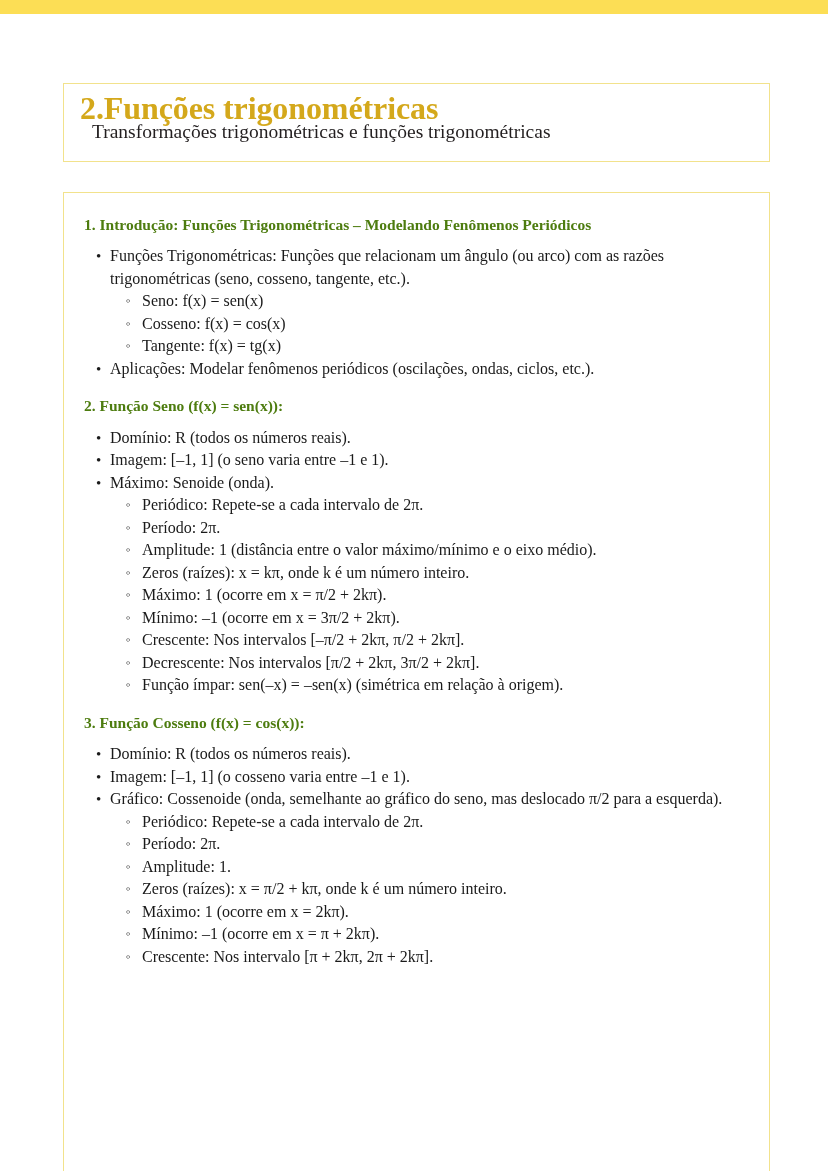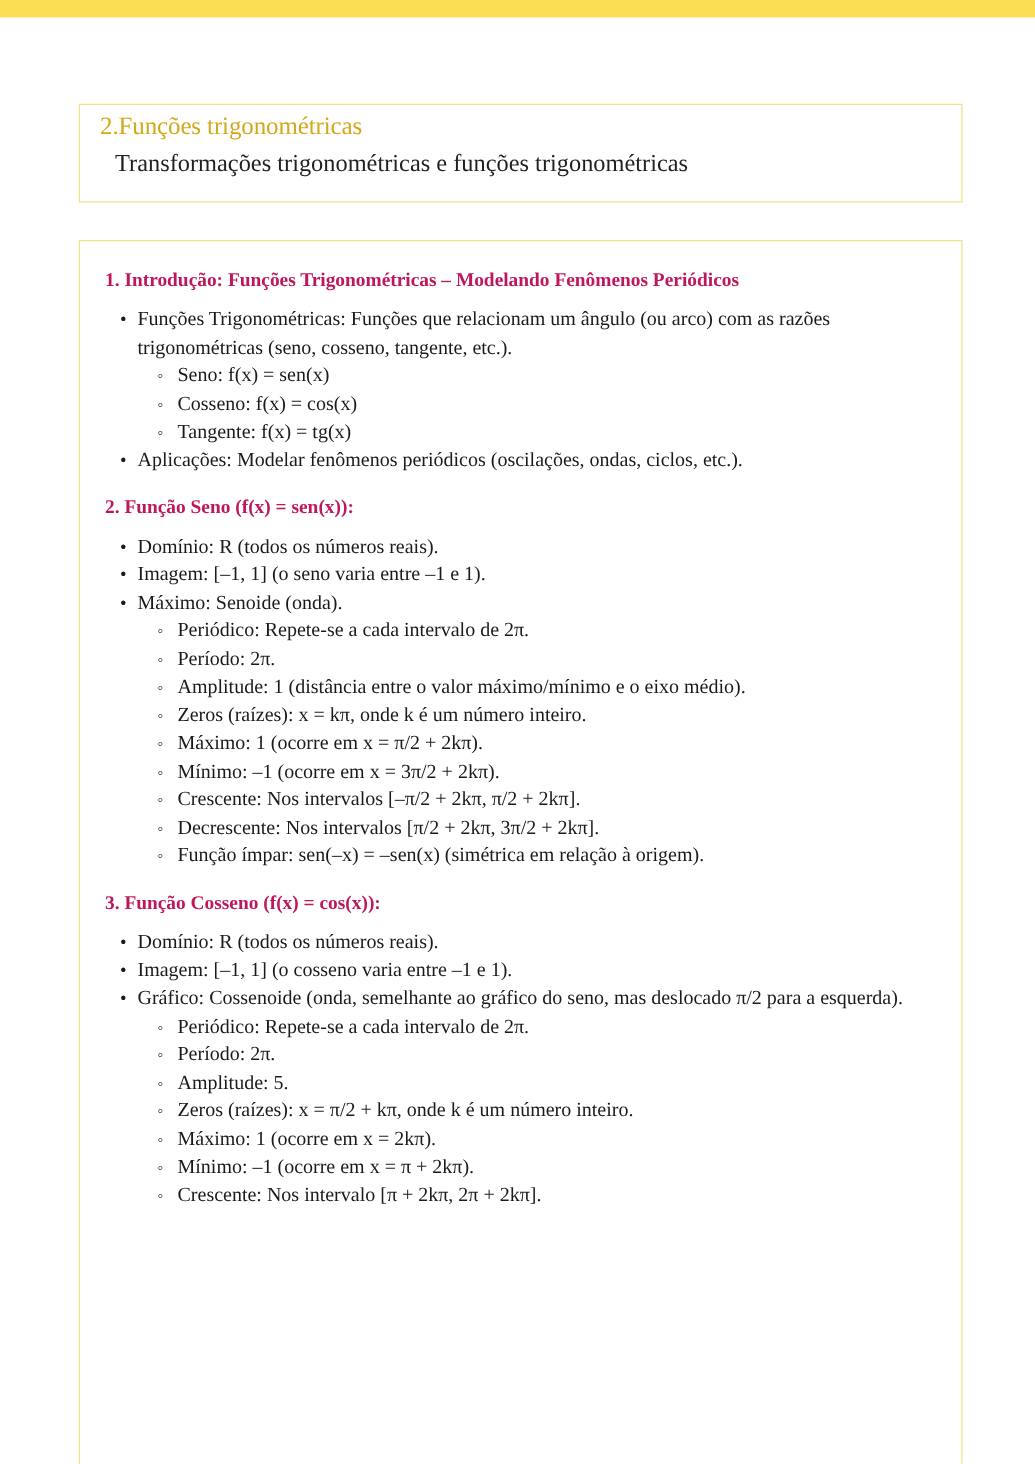--- a/index.html
+++ b/index.html
@@ -34,22 +34,22 @@
     width: 707px;
     height: 79px;
     box-sizing: border-box;
     border: 1px solid #f2e28c;
     background: #ffffff;
   }
   #doc-title {
     position: absolute;
     left: 16px;
     top: 6px;
-    font-size: 20px;
-    font-weight: normal;
+    font-size: 32px;
+    font-weight: bold;
     color: #d4a81b;
     letter-spacing: -0.1px;
     white-space: nowrap;
   }
   #doc-subtitle {
     position: absolute;
     left: 28px;
     top: 37px;
     font-size: 19.5px;
     font-weight: normal;
@@ -70,21 +70,21 @@
     background: #ffffff;
   }
   #content-inner {
     padding: 22px 26px 0 20px;
   }
 
   h2.section-heading {
     margin: 0;
     font-size: 15.5px;
     font-weight: bold;
-    color: #be185d;
+    color: #4d7c0f;
     line-height: 1.25;
   }
 
   ul.lvl1 {
     margin: 0;
     padding: 0 0 0 26px;
     list-style: none;
   }
   ul.lvl1 > li.bullet1 {
     position: relative;
@@ -225,21 +225,21 @@
           <li class="bullet1">
             <span class="txt">Gráfico: Cossenoide (onda, semelhante ao gráfico do seno, mas deslocado π/2 para a esquerda).</span>
             <ul class="lvl2">
               <li class="bullet2">
                 <span class="txt">Periódico: Repete-se a cada intervalo de 2π.</span>
               </li>
               <li class="bullet2">
                 <span class="txt">Período: 2π.</span>
               </li>
               <li class="bullet2">
-                <span class="txt">Amplitude: 5.</span>
+                <span class="txt">Amplitude: 1.</span>
               </li>
               <li class="bullet2">
                 <span class="txt">Zeros (raízes): x = π/2 + kπ, onde k é um número inteiro.</span>
               </li>
               <li class="bullet2">
                 <span class="txt">Máximo: 1 (ocorre em x = 2kπ).</span>
               </li>
               <li class="bullet2">
                 <span class="txt">Mínimo: –1 (ocorre em x = π + 2kπ).</span>
               </li>

